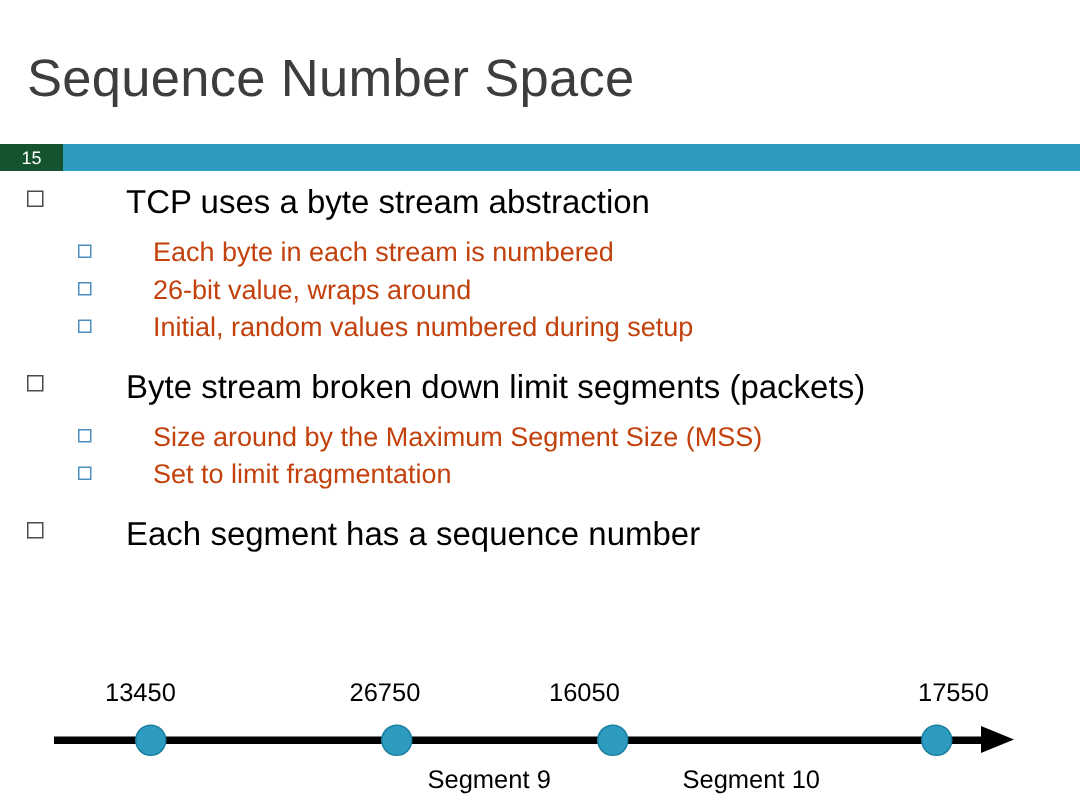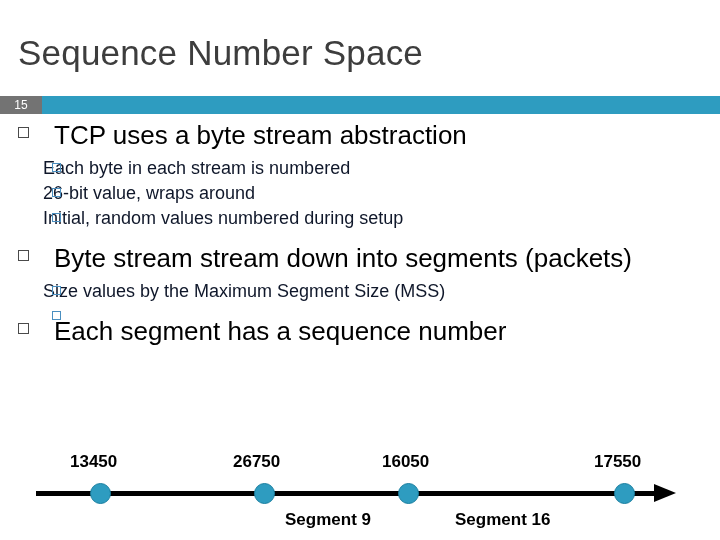--- a/index.html
+++ b/index.html
@@ -39,21 +39,21 @@
     top: 96px;
     width: 720px;
     height: 18px;
   }
   .slide-number {
     position: absolute;
     left: 0;
     top: 0;
     width: 42px;
     height: 18px;
-    background: #737373;
+    background: #14532d;
     color: #ffffff;
     font-size: 12px;
     line-height: 18px;
     text-align: center;
     font-weight: normal;
   }
   .bar-line {
     position: absolute;
     left: 42px;
     top: 0;
@@ -63,41 +63,41 @@
   }
   .content {
     position: absolute;
     left: 0;
     top: 120px;
     width: 720px;
   }
   .l1 {
     position: relative;
     margin: 0 0 0 0;
-    padding-left: 54px;
-    font-size: 26px;
+    padding-left: 84px;
+    font-size: 22px;
     line-height: 30px;
     color: #000000;
   }
   .l1 .marker {
     position: absolute;
     left: 18px;
     top: 7px;
     width: 11px;
     height: 11px;
     border: 1.5px solid #4a4a4a;
     box-sizing: border-box;
     background: transparent;
   }
   .l2 {
     position: relative;
-    padding-left: 43px;
+    padding-left: 102px;
     font-size: 18px;
     line-height: 25px;
-    color: #0f172a;
+    color: #c2410c;
   }
   .l2 .marker2 {
     position: absolute;
     left: 52px;
     top: 7px;
     width: 9px;
     height: 9px;
     border: 1.5px solid #4a8fc0;
     box-sizing: border-box;
     background: transparent;
@@ -105,21 +105,20 @@
   .gap-sm { height: 6px; }
   .gap-md { height: 12px; }
 
   
   .diagram {
     position: absolute;
     left: 0;
     top: 440px;
     width: 720px;
     height: 100px;
-    font-weight: bold;
   }
   .seq-labels {
     position: absolute;
     left: 0;
     top: 10px;
     width: 720px;
     height: 24px;
   }
   .seq-label {
     position: absolute;
@@ -211,61 +210,62 @@
 
     <div class="l2">
       <span class="marker2"></span>
       <span>Initial, random values numbered during setup</span>
     </div>
 
     <div class="gap-md"></div>
 
     <div class="l1">
       <span class="marker"></span>
-      <span>Byte stream stream down into segments (packets)</span>
+      <span>Byte stream broken down limit segments (packets)</span>
     </div>
 
     <div class="gap-sm"></div>
 
     <div class="l2">
       <span class="marker2"></span>
-      <span>Size values by the Maximum Segment Size (MSS)</span>
-    </div>
-
-    <div class="l2">
-      <span class="marker2"></span>
+      <span>Size around by the Maximum Segment Size (MSS)</span>
+    </div>
+
+    <div class="l2">
+      <span class="marker2"></span>
+      <span>Set to limit fragmentation</span>
     </div>
 
     <div class="gap-md"></div>
 
     <div class="l1">
       <span class="marker"></span>
       <span>Each segment has a sequence number</span>
     </div>
 
   </div>
 
   <div class="diagram">
 
     <div class="seq-labels">
       <span class="seq-label" style="left:70px;">13450</span>
       <span class="seq-label" style="left:233px;">26750</span>
-      <span class="seq-label" style="left:382px;">16050</span>
-      <span class="seq-label" style="left:594px;">17550</span>
+      <span class="seq-label" style="left:366px;">16050</span>
+      <span class="seq-label" style="left:612px;">17550</span>
     </div>
 
     <div class="axis">
       <div class="axis-line"></div>
       <div class="axis-arrow"></div>
       <div class="dot" style="left:54px;"></div>
       <div class="dot" style="left:218px;"></div>
       <div class="dot" style="left:362px;"></div>
       <div class="dot" style="left:578px;"></div>
     </div>
 
     <div class="seg-labels">
       <span class="seg-label" style="left:285px;">Segment 9</span>
-      <span class="seg-label" style="left:455px;">Segment 16</span>
+      <span class="seg-label" style="left:455px;">Segment 10</span>
     </div>
 
   </div>
 
 </div>
 
 </body></html>

